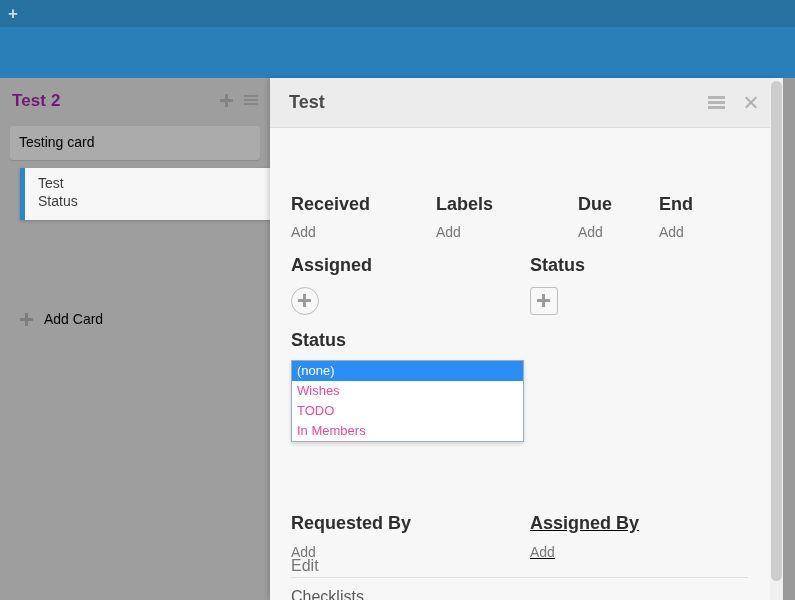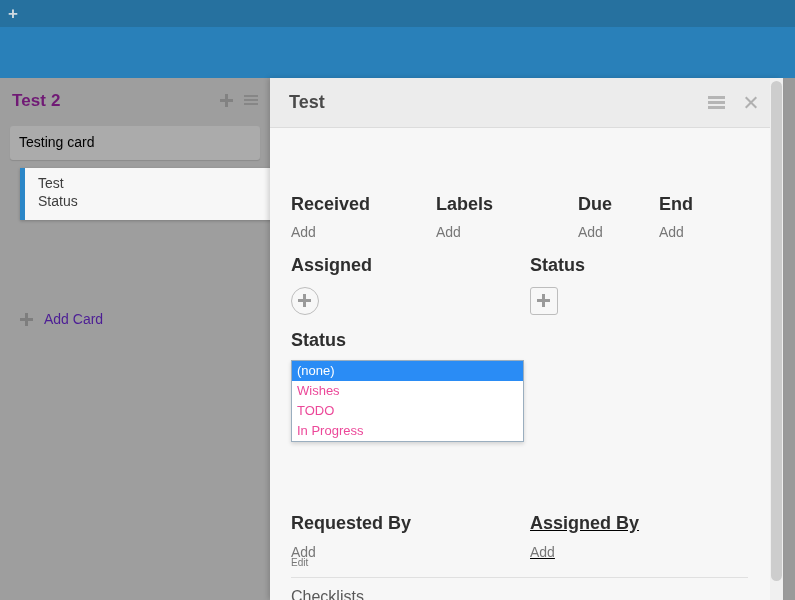--- a/index.html
+++ b/index.html
@@ -148,21 +148,21 @@
   }
   .open-card-line.l1 { top: 7px; }
   .open-card-line.l2 { top: 25px; }
 
   .add-card {
     position: absolute;
     left: 20px; top: 233px;
     display: flex;
     align-items: center;
     gap: 11px;
-    color: #4c1d95;
+    color: #000000;
     font-size: 14px;
   }
   .add-card .icon-plus-sm::before,
   .add-card .icon-plus-sm::after { background: #7e7e7e; }
 
   
   .detail-panel {
     position: absolute;
     left: 270px; top: 78px;
     width: 512px;
@@ -341,21 +341,21 @@
     white-space: nowrap;
   }
   .select-option.selected {
     background: #2a8cf5;
     color: #ffffff;
   }
 
   .edit-link {
     position: absolute;
     left: 21px; top: 429px;
-    font-size: 10px;
+    font-size: 16px;
     color: #767676;
   }
 
   
   .ra-row {
     position: absolute;
     left: 21px; top: 385px;
     width: 450px;
   }
   .ra-row .col { position: absolute; top: 0; }
@@ -489,21 +489,21 @@
       <div class="status-section">
         <span class="field-label">Status</span>
         <div class="select-box">
           <span class="sel-text">(none)</span>
           <span class="sel-arrow"></span>
         </div>
         <div class="select-list">
           <div class="select-option selected">(none)</div>
           <div class="select-option">Wishes</div>
           <div class="select-option">TODO</div>
-          <div class="select-option">In Progress</div>
+          <div class="select-option">In Members</div>
         </div>
       </div>
 
       <span class="edit-link">Edit</span>
 
       <div class="ra-row">
         <div class="col c0">
           <span class="field-label">Requested By</span>
           <span class="field-value-add">Add</span>
         </div>

